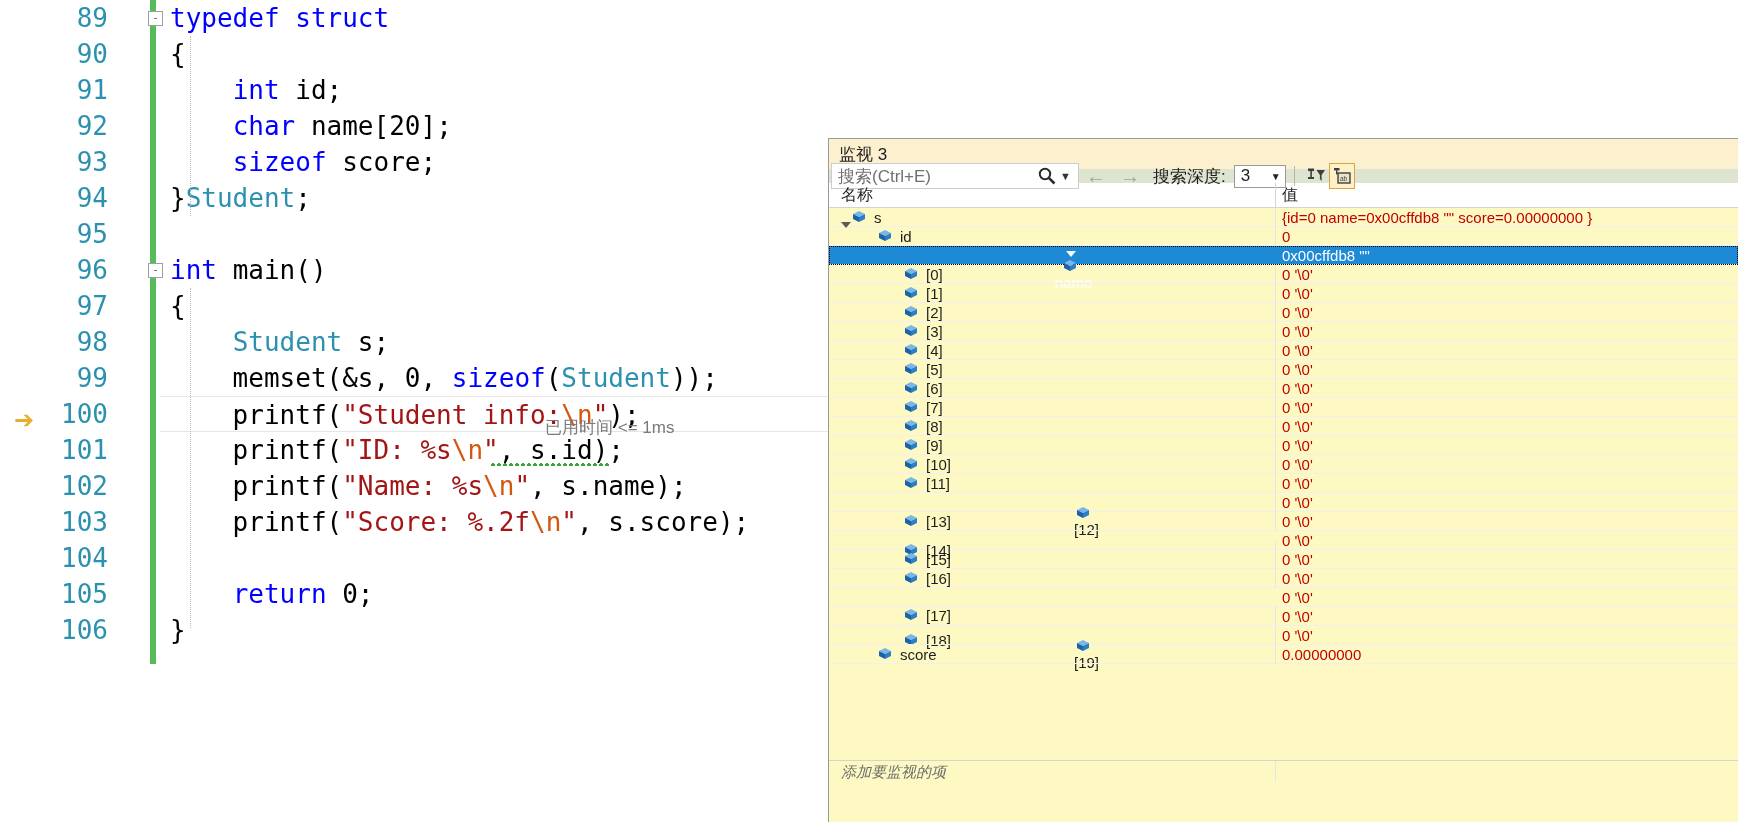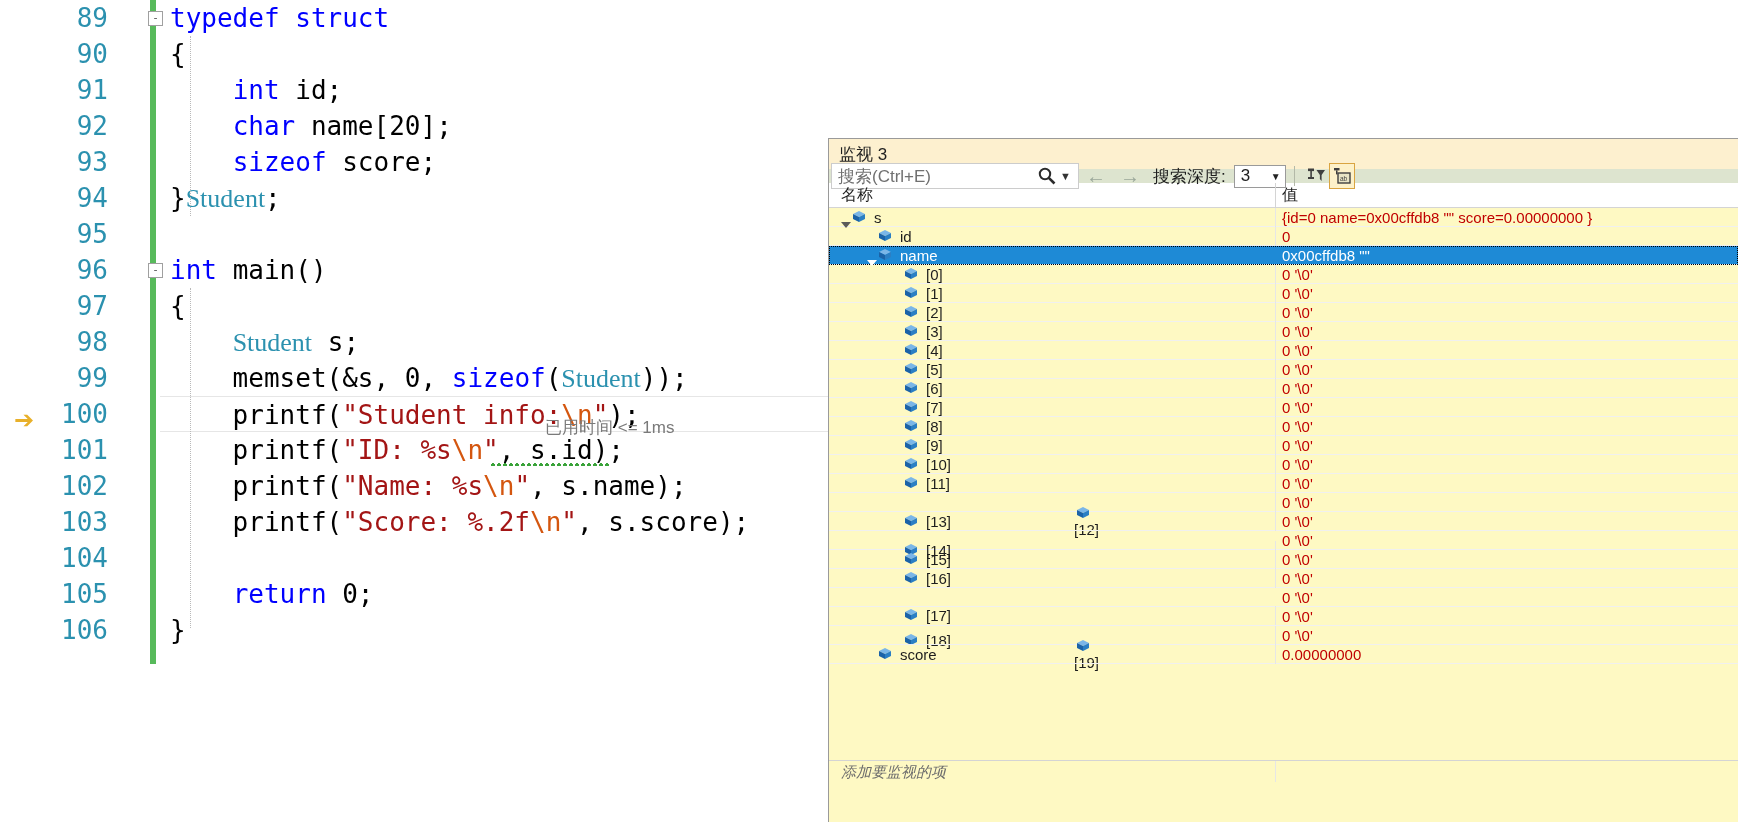--- a/index.html
+++ b/index.html
@@ -6,21 +6,21 @@
   body{width:1738px;height:822px;background:#ffffff;font-family:"Liberation Sans",sans-serif;overflow:hidden;position:relative;}
 
   
   #editor{position:absolute;left:0;top:0;width:830px;height:822px;background:#ffffff;}
   .gutter-numbers{position:absolute;left:0;top:0;width:118px;height:822px;text-align:right;}
   .ln{height:36px;line-height:36px;font-family:"DejaVu Sans Mono","Liberation Mono",monospace;font-size:26px;color:#2b91af;padding-right:10px;box-sizing:border-box;}
   .change-bar{position:absolute;left:150px;top:0;width:6px;height:664px;background:#57ba5b;}
   .code-area{position:absolute;left:160px;top:0;right:0;height:822px;}
   .cl{height:36px;line-height:36px;font-family:"DejaVu Sans Mono","Liberation Mono",monospace;font-size:26px;color:#000000;white-space:pre;padding-left:10px;position:relative;}
   .kw{color:#0000ff;}
-  .ty{color:#2b91af;font-family:Liberation Serif, serif;}
+  .ty{color:#2b91af;}
   .st{color:#a31515;}
   .esc{color:#d4560f;}
   .cur-line{background:#ffffff;border-top:1px solid #e6e6e6;border-bottom:1px solid #e6e6e6;box-sizing:border-box;}
   .exec-arrow{position:absolute;left:14px;top:408px;font-size:24px;color:#e8b02a;line-height:1;}
   .fold{position:absolute;left:-12px;top:11px;width:13px;height:13px;border:1px solid #a0a0a0;background:#fff;color:#555;font-size:11px;line-height:11px;text-align:center;font-family:"DejaVu Sans Mono",monospace;}
   .guide{position:absolute;left:190px;width:0;border-left:1px dotted #b9b9b9;}
   .squiggle{position:absolute;bottom:2px;left:0;height:5px;width:100%;
     background-image:radial-gradient(circle at 3px 4px,#3aa33a 1.6px,transparent 1.8px);
     background-size:6px 6px;background-repeat:repeat-x;}
   .elapsed{position:absolute;left:545px;top:416px;font-size:17px;color:#7a7a7a;font-family:"Liberation Sans",sans-serif;white-space:nowrap;}
@@ -180,21 +180,21 @@
           <span class="cube"><svg width="16" height="16" viewBox="0 0 16 16">
               <polygon points="8,2 14,5 8,8 2,5" fill="#7ab6e8"></polygon>
               <polygon points="2,5 8,8 8,13 2,10" fill="#1b63a8"></polygon>
               <polygon points="14,5 8,8 8,13 14,10" fill="#2b7fc4"></polygon>
             </svg></span>
           <span class="lbl">id</span>
         </div>
         <div class="vl">0</div>
       </div>
       <div class="row sel">
-        <div class="nm" style="padding-left: 36px;">
+        <div class="nm" style="padding-left: 36px; flex-direction: column;">
           <span class="tri open"></span>
           <span class="cube"><svg width="16" height="16" viewBox="0 0 16 16">
               <polygon points="8,2 14,5 8,8 2,5" fill="#7ab6e8"></polygon>
               <polygon points="2,5 8,8 8,13 2,10" fill="#1b63a8"></polygon>
               <polygon points="14,5 8,8 8,13 14,10" fill="#2b7fc4"></polygon>
             </svg></span>
           <span class="lbl">name</span>
         </div>
         <div class="vl">0x00cffdb8 ""</div>
       </div>

